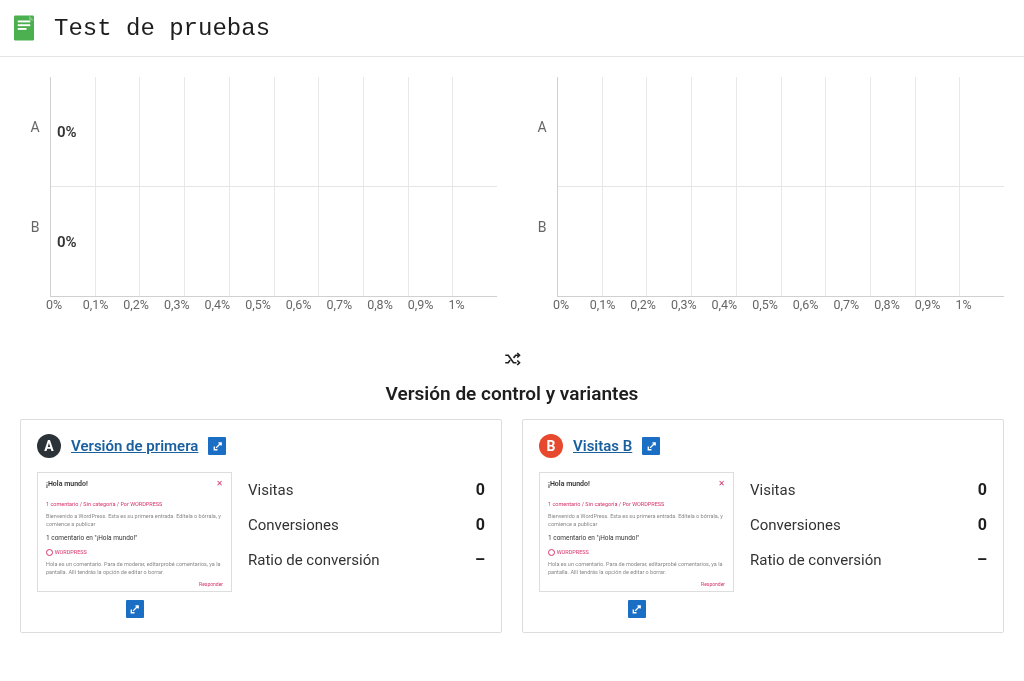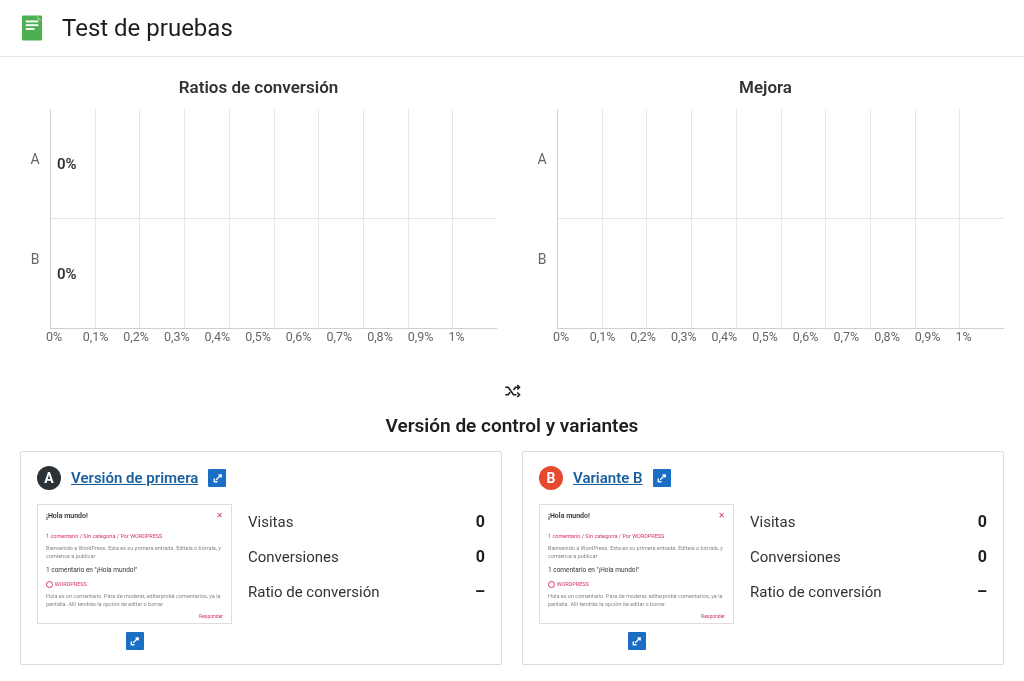--- a/index.html
+++ b/index.html
@@ -1,17 +1,17 @@
 <!DOCTYPE html>
 <html><head>
 <meta charset="utf-8">
 <style>
 * { box-sizing: border-box; margin: 0; padding: 0; }
 body { font-family: -apple-system, BlinkMacSystemFont, "Segoe UI", Roboto, sans-serif; color: #1e1e1e; background: #fff; }
-.header { display: flex; align-items: center; padding: 12px 16px; border-bottom: 1px solid #e5e5e5; gap: 14px; }
+.header { display: flex; align-items: center; padding: 12px 8px; border-bottom: 1px solid #e5e5e5; gap: 14px; font-family: Liberation Mono, monospace; }
 .doc-icon { width: 32px; height: 32px; display: flex; align-items: center; justify-content: center; }
 .header-title { font-size: 24px; font-weight: 400; color: #1e1e1e; }
 .charts-row { display: flex; gap: 30px; padding: 20px 20px 10px 20px; }
 .chart-box { flex: 1; }
 .chart-title { text-align: center; font-size: 17px; font-weight: 600; color: #333; margin-bottom: 12px; }
 .chart-area { position: relative; height: 220px; display: flex; }
 .y-axis { width: 30px; display: flex; flex-direction: column; justify-content: space-around; align-items: center; padding-bottom: 20px; }
 .y-label { font-size: 14px; color: #666; }
 .plot { flex: 1; position: relative; border-left: 1px solid #d0d0d0; border-bottom: 1px solid #d0d0d0; }
 .plot-rows { position: absolute; inset: 0; display: flex; flex-direction: column; }
@@ -61,21 +61,20 @@
         <rect x="7" y="9" width="10" height="1.5" fill="#fff"></rect>
         <rect x="7" y="12" width="7" height="1.5" fill="#fff"></rect>
         <path d="M16 2 L20 6 L16 6 Z" fill="#81c784"></path>
       </svg>
   </span>
   <h1 class="header-title">Test de pruebas</h1>
 </div>
 
 <div class="charts-row" id="charts-row">
     <div class="chart-box">
-      <div class="chart-title">Ratios de conversión</div>
       <div class="chart-area">
         <div class="y-axis">
           <span class="y-label">A</span>
           <span class="y-label">B</span>
         </div>
         <div class="plot">
           <div class="grid-verts">
             <div></div>
             <div></div>
             <div></div>
@@ -105,21 +104,20 @@
         <span class="x-tick">0,4%</span>
         <span class="x-tick">0,5%</span>
         <span class="x-tick">0,6%</span>
         <span class="x-tick">0,7%</span>
         <span class="x-tick">0,8%</span>
         <span class="x-tick">0,9%</span>
         <span class="x-tick">1%</span>
       </div>
     </div>
     <div class="chart-box">
-      <div class="chart-title">Mejora</div>
       <div class="chart-area">
         <div class="y-axis">
           <span class="y-label">A</span>
           <span class="y-label">B</span>
         </div>
         <div class="plot">
           <div class="grid-verts">
             <div></div>
             <div></div>
             <div></div>
@@ -209,21 +207,21 @@
           <div class="stat-row">
             <span>Ratio de conversión</span>
             <span class="stat-value">–</span>
           </div>
         </div>
       </div>
     </div>
     <div class="variant-card">
       <div class="variant-head">
         <span class="badge badge-b">B</span>
-        <a href="#" class="variant-link">Variante B</a> 
+        <a href="#" class="variant-link">Visitas B</a> 
         <span class="ext-icon">
           <svg width="11" height="11" viewBox="0 0 24 24" fill="none" stroke="#fff" stroke-width="3">
             <path d="M9 15L20 4M14 4h6v6M5 12v7h7"></path>
           </svg>
         </span>
       </div>
       <div class="variant-body">
         <div class="thumb-col">
           <div class="thumb">
             <span class="thumb-close">✕</span>

